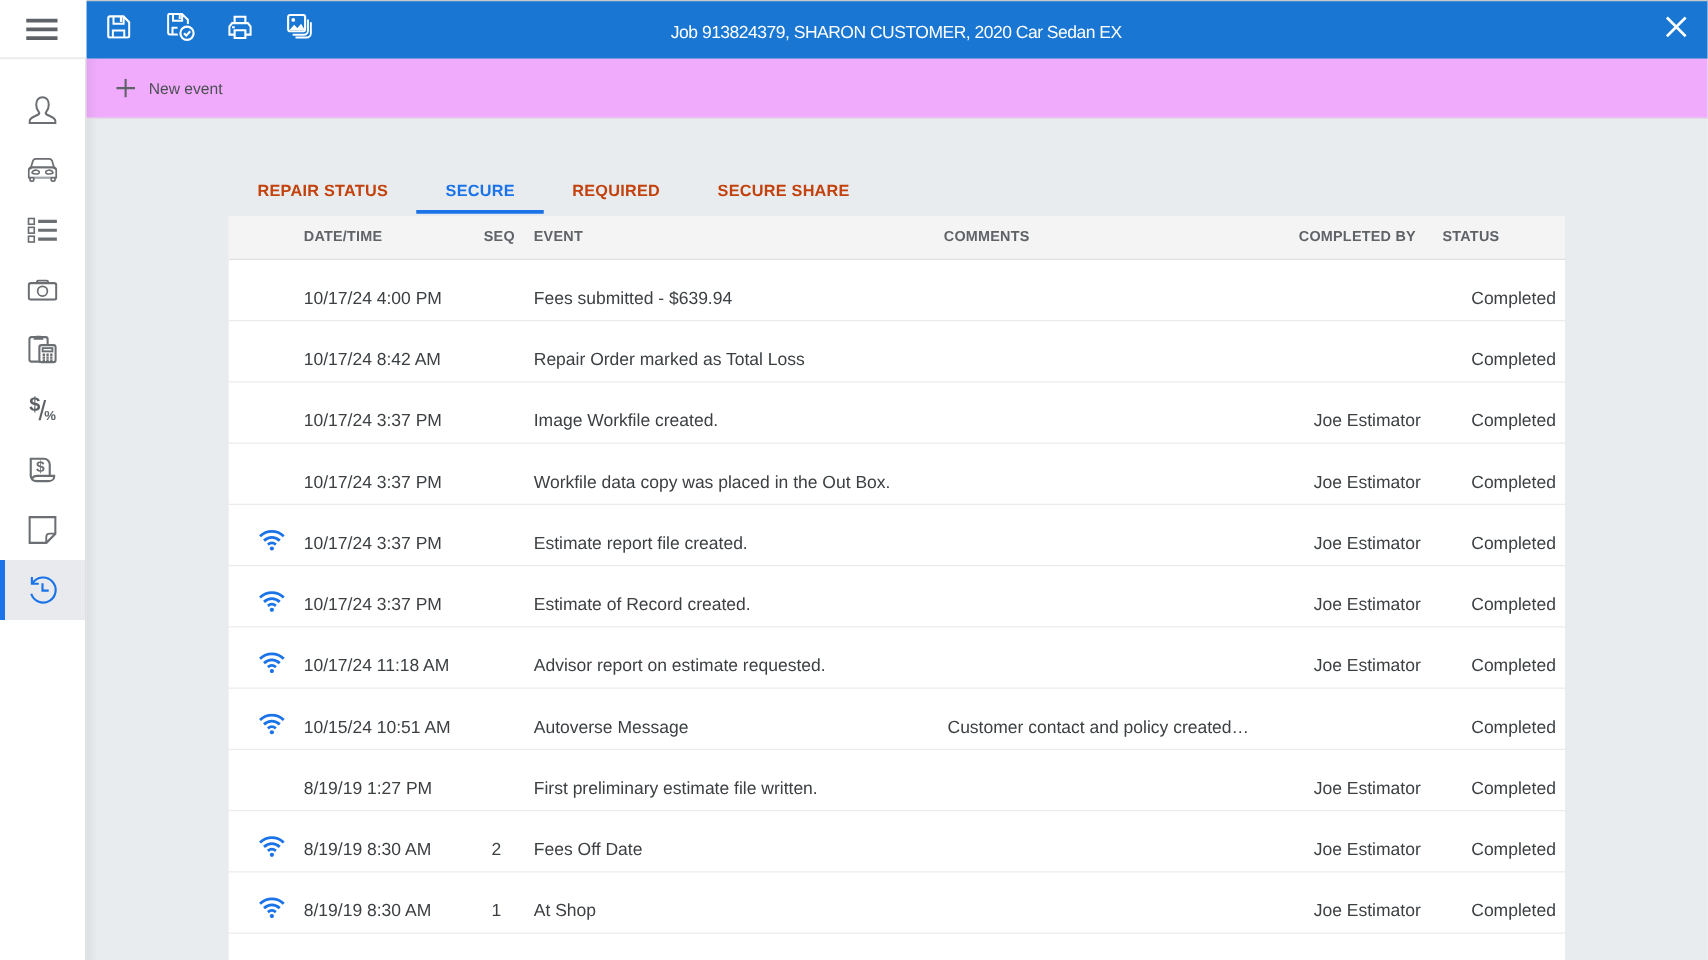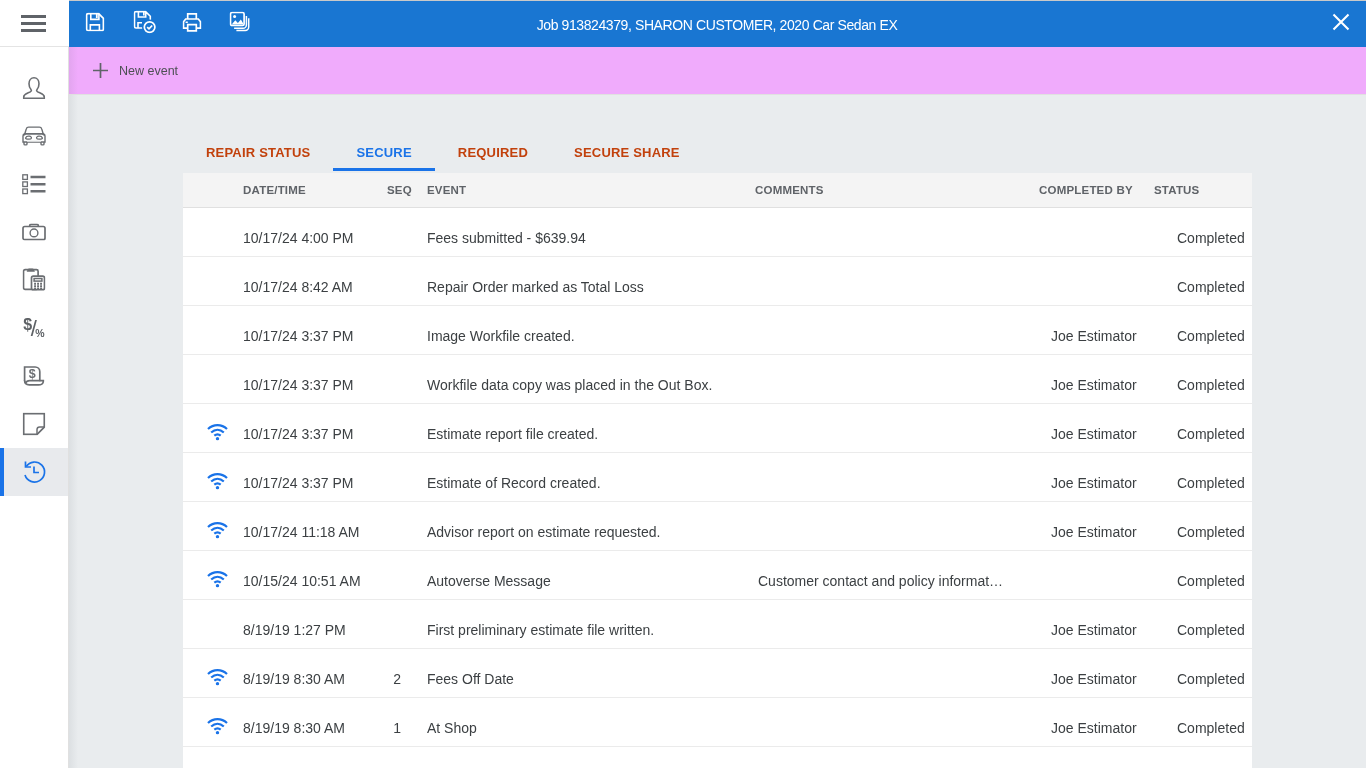--- a/index.html
+++ b/index.html
@@ -261,21 +261,21 @@
     </div>
   <div class="row" style="top:378px">
       <svg class="wifi" width="21" height="17" viewBox="0 0 21 17">
         <path d="M1 5.5 C6.5 0.3 14.5 0.3 20 5.5" fill="none" stroke="#1a73e8" stroke-width="2.2"></path>
         <path d="M4.2 9 C8 5.5 13 5.5 16.8 9" fill="none" stroke="#1a73e8" stroke-width="2.2"></path>
         <path d="M7.3 12.2 C9.2 10.6 11.8 10.6 13.7 12.2" fill="none" stroke="#1a73e8" stroke-width="2.2"></path>
         <circle cx="10.5" cy="15.3" r="1.7" fill="#1a73e8"></circle>
       </svg>
       <span class="c-date">10/15/24 10:51 AM</span>
       <span class="c-event">Autoverse Message</span>
-      <span class="c-comm">Customer contact and policy informat…</span>
+      <span class="c-comm">Customer contact and policy created…</span>
       <span class="c-stat">Completed</span>
     </div>
   <div class="row" style="top:427px">
       <span class="c-date">8/19/19 1:27 PM</span>
       <span class="c-event">First preliminary estimate file written.</span>
       <span class="c-by">Joe Estimator</span>
       <span class="c-stat">Completed</span>
     </div>
   <div class="row" style="top:476px">
       <svg class="wifi" width="21" height="17" viewBox="0 0 21 17">

